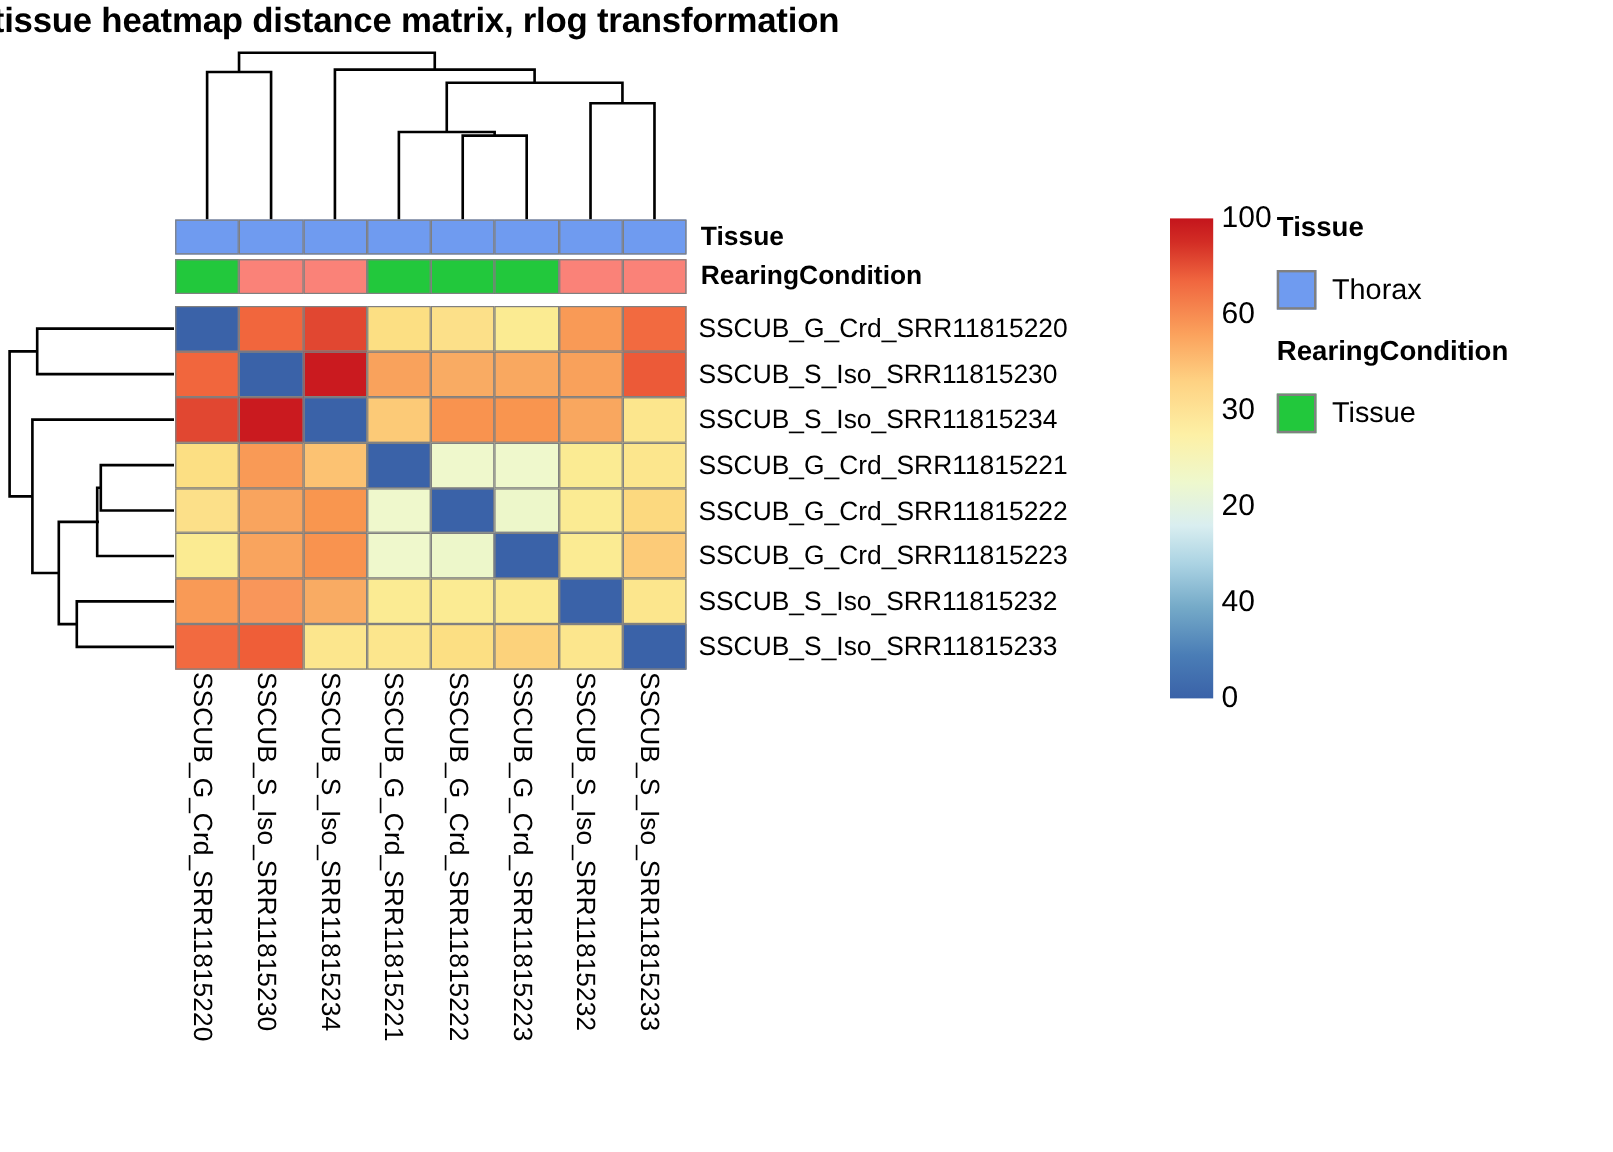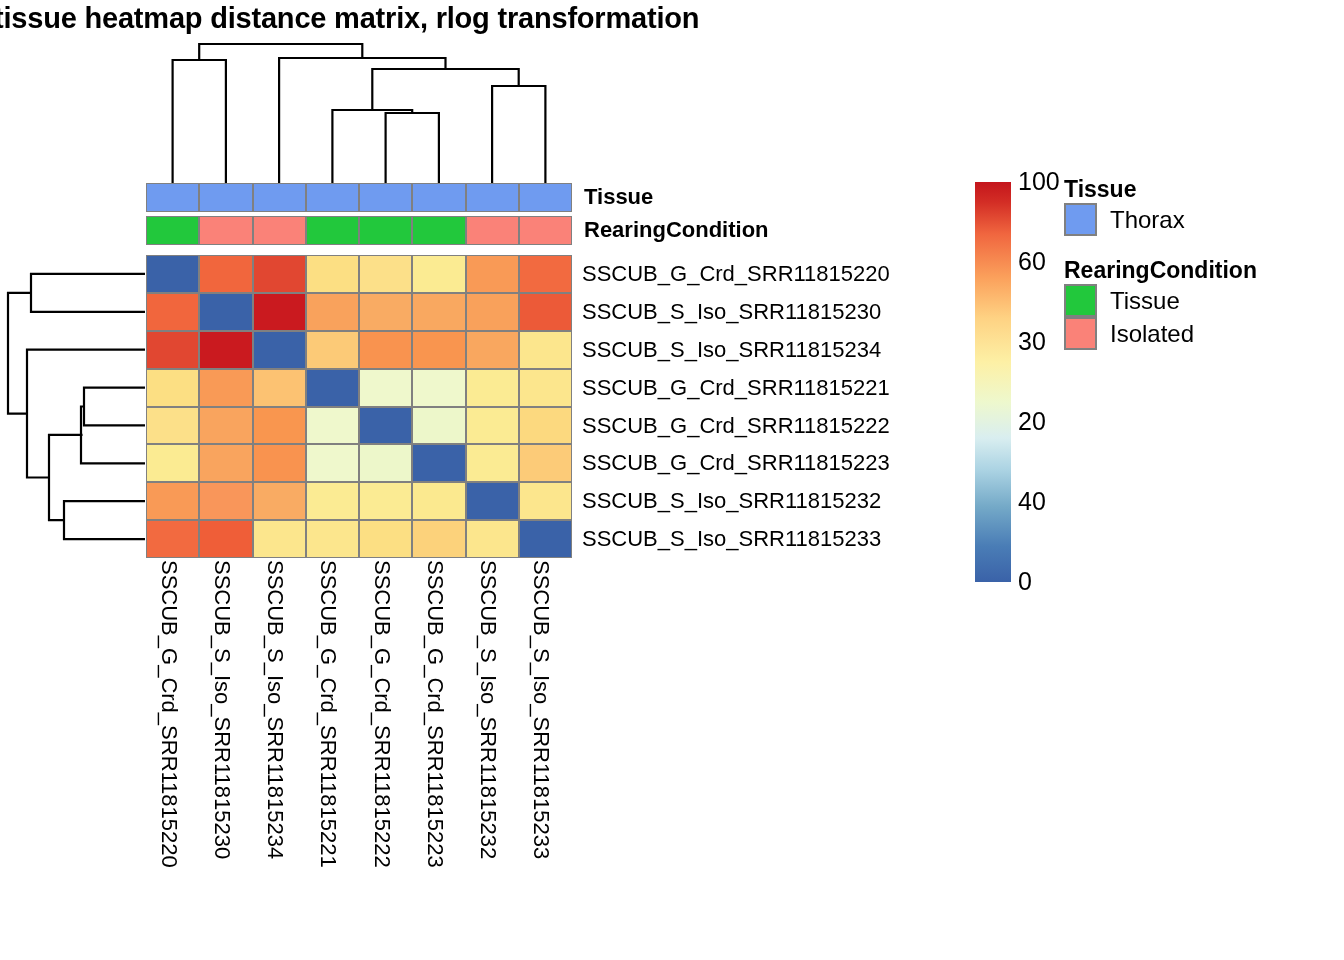--- a/index.html
+++ b/index.html
@@ -84,21 +84,21 @@
       #c4151c 100%);
   }
   .cbtick{
     position:absolute;left:1018px;
     font-size:25px;line-height:1;white-space:nowrap;
   }
 
   
   #legend{position:absolute;left:1064px;top:176px;width:280px;}
   .legtitle{font-size:23px;font-weight:bold;white-space:nowrap;}
-  .legrow{display:flex;align-items:center;}
+  .legrow{display:flex;align-items:center;margin-top:22px;}
   .legswatch{
     width:33px;height:33px;box-sizing:border-box;
     border:2px solid #808080;flex:0 0 auto;
   }
   .legtext{font-size:24px;margin-left:13px;white-space:nowrap;}
 </style>
 </head>
 <body>
 
 <div id="stage">
@@ -276,20 +276,16 @@
           <div class="legswatch" style="background: rgb(111, 155, 240);"></div>
           <div class="legtext">Thorax</div>
         </div>
       </div>
     <div class="legtitle" style="margin-top:21px;">RearingCondition</div>
     <div id="leg-rearing-items">
         <div class="legrow">
           <div class="legswatch" style="background: rgb(34, 200, 60);"></div>
           <div class="legtext">Tissue</div>
         </div>
-        <div class="legrow">
-          <div class="legswatch" style="background: rgb(250, 130, 120);"></div>
-          <div class="legtext">Isolated</div>
-        </div>
       </div>
   </div>
 
 </div>
 
 </body></html>

